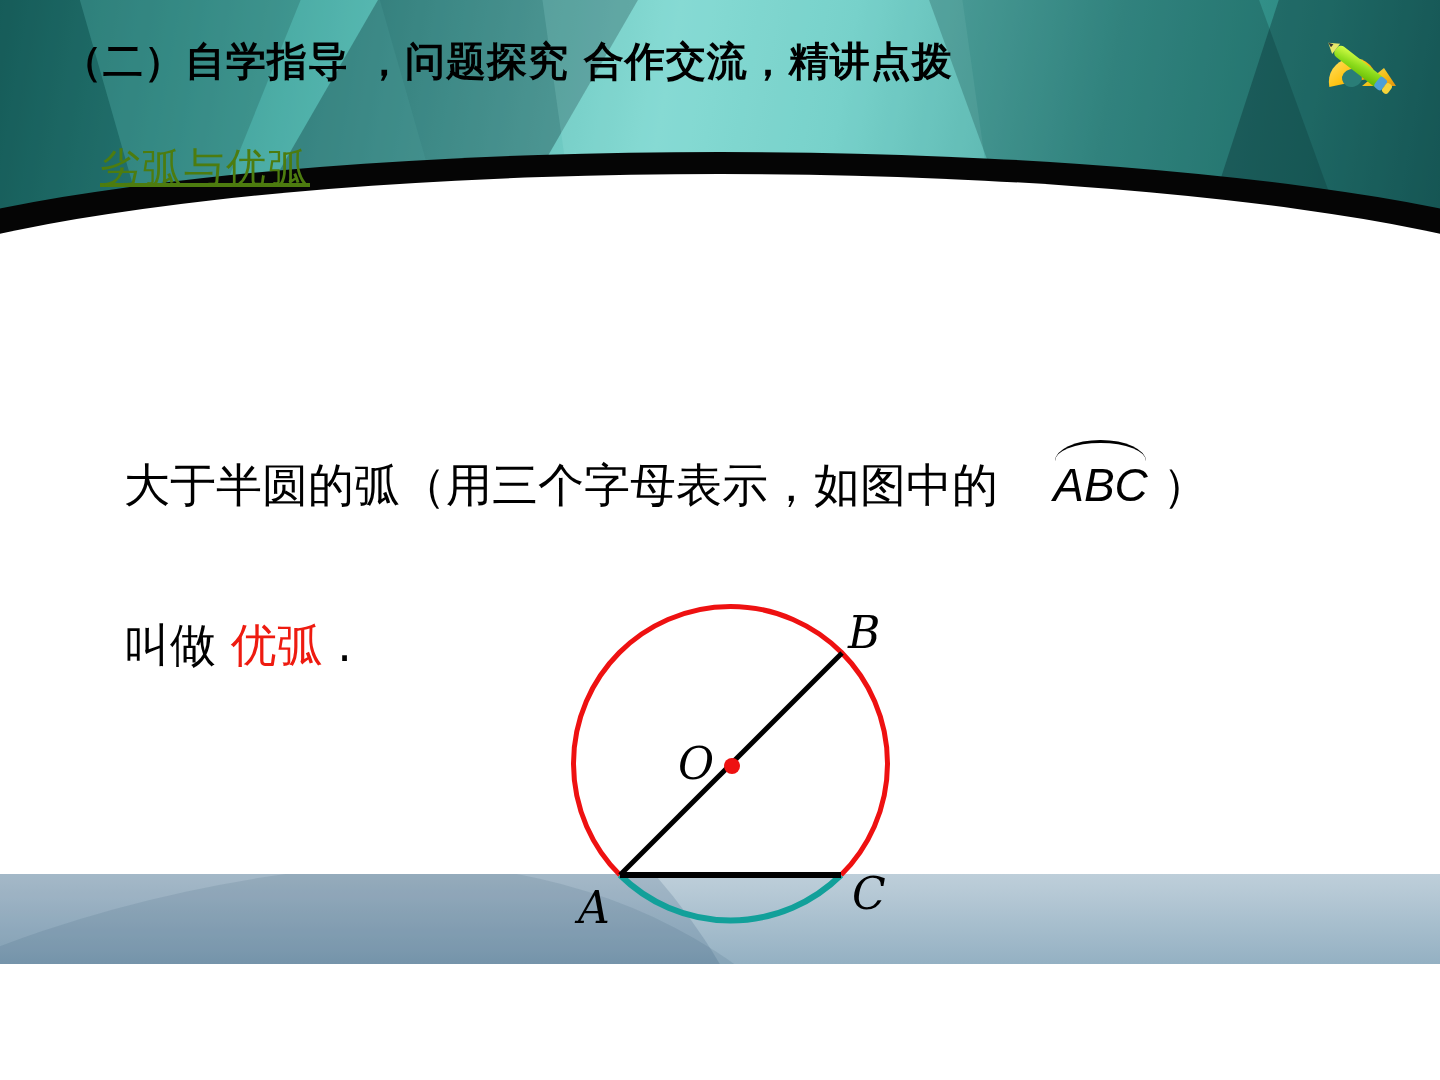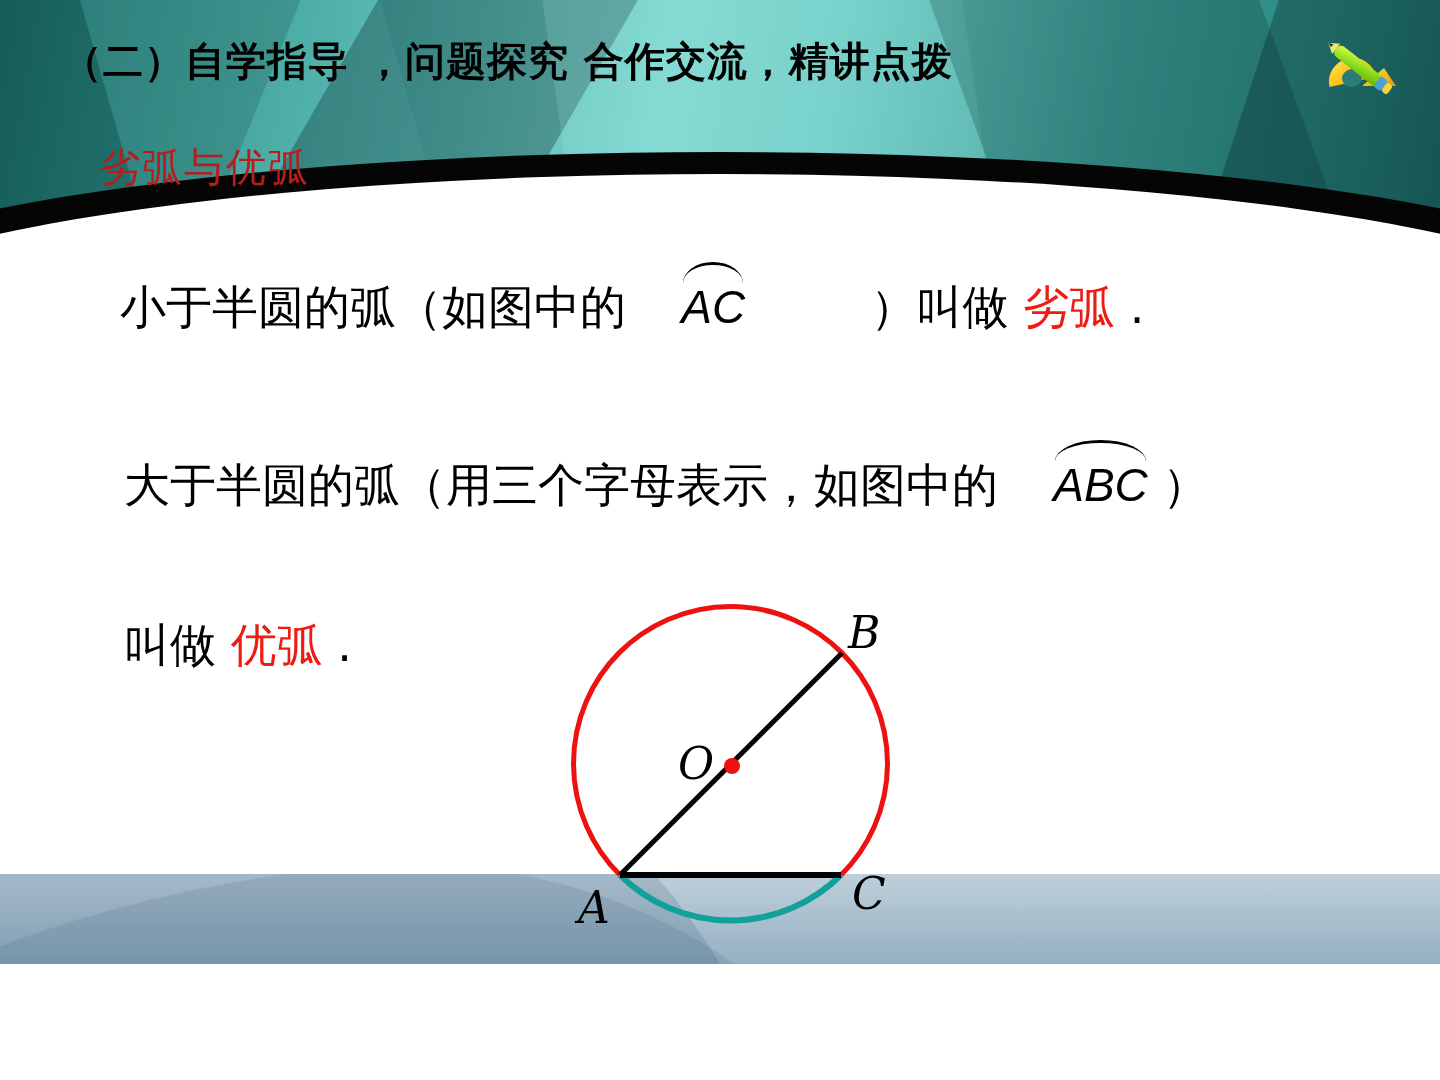--- a/index.html
+++ b/index.html
@@ -230,21 +230,21 @@
     <div class="facet facet-f"></div>
     <div class="facet facet-d"></div>
     <div class="facet facet-e"></div>
   </div>
 
   <div class="black-arc"></div>
   <div class="white-arc"></div>
 
   <div class="header-title" style="color: rgb(0, 0, 0);">（二）自学指导 ，问题探究 合作交流，精讲点拨</div>
 
-  <div class="subtitle" style="color: #b91c1c;">劣弧与优弧</div>
+  <div class="subtitle" style="color: #4d7c0f; text-decoration: underline;">劣弧与优弧</div>
 
   <svg class="clip-icon" viewBox="0 0 110 72">
     <defs>
       <linearGradient id="gProt" x1="0" y1="0" x2="1" y2="1">
         <stop offset="0%" stop-color="#ffe066"></stop>
         <stop offset="55%" stop-color="#ffc412"></stop>
         <stop offset="100%" stop-color="#f0930a"></stop>
       </linearGradient>
       <linearGradient id="gPen" x1="0" y1="0" x2="1" y2="1">
         <stop offset="0%" stop-color="#d8ff4a"></stop>
@@ -257,32 +257,20 @@
     <path d="M52 52 L74 34 L86 52 Z" fill="url(#gProt)" opacity="0.95"></path>
     <g transform="rotate(38 55 38)">
       <rect x="18" y="31" width="58" height="13" rx="5" fill="url(#gPen)"></rect>
       <path d="M18 31 L8 37.5 L18 44 Z" fill="#e8e86a"></path>
       <path d="M8 37.5 L13 35.5 L13 39.5 Z" fill="#333"></path>
       <rect x="70" y="31" width="9" height="13" rx="3" fill="#4d9fd6"></rect>
       <rect x="79" y="32" width="7" height="11" rx="3" fill="#f5d33a"></rect>
     </g>
   </svg>
 
-  <div class="body-text line1">
-    <span>小于半圆的弧（如图中的</span>
-    <span class="gap-sm"></span>
-    <span class="arcname">
-      <span class="bar"></span>
-      <span>AC</span>
-    </span>
-    <span class="gap-md"></span>
-    <span>）叫做</span>
-    <span class="red" style="color: rgb(238, 27, 16);">劣弧</span>
-    <span>.</span>
-  </div>
 
   <div class="body-text line2">
     <span>大于半圆的弧（用三个字母表示，如图中的</span>
     <span class="gap-sm"></span>
     <span class="arcname">
       <span class="bar"></span>
       <span>ABC</span>
     </span>
     <span>）</span>
   </div>

